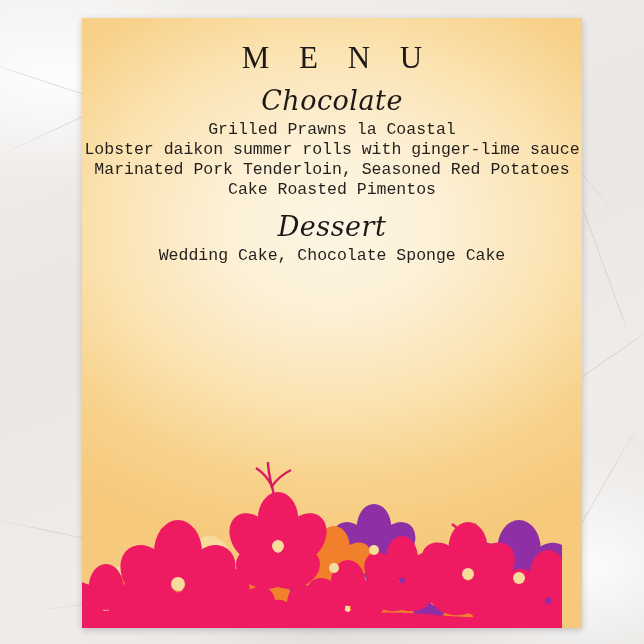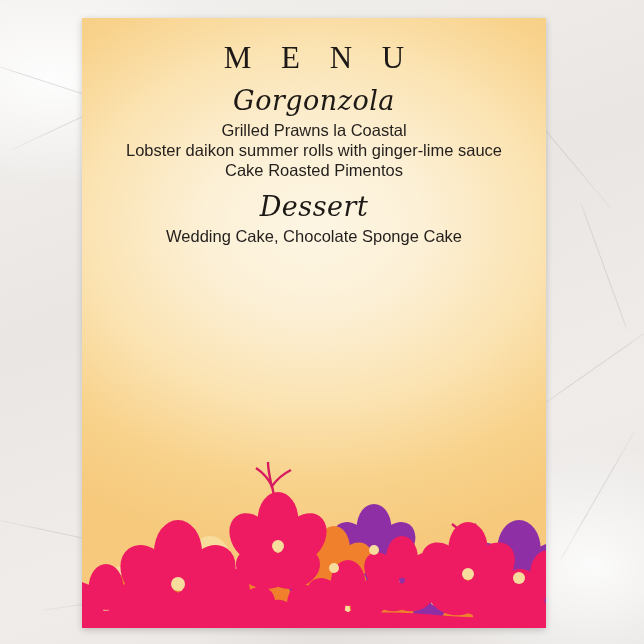--- a/index.html
+++ b/index.html
@@ -30,21 +30,21 @@
     transform-origin: left center;
     border-radius: 50%;
     filter: blur(0.6px);
   }
 
   
   #card {
     position: absolute;
     left: 82px;
     top: 18px;
-    width: 464px;
+    width: 500px;
     height: 610px;
     overflow: hidden;
     box-shadow: 0 2px 7px rgba(0,0,0,0.20);
     background:
       radial-gradient(ellipse 420px 330px at 50% 34%, #fdf6e4 0%, #fcf0d6 26%, #fbe3b2 54%, #f8d28b 78%, #f6c97c 100%);
   }
   #card-inner {
     position: absolute;
     inset: 0;
   }
@@ -76,21 +76,21 @@
     letter-spacing: 0.5px;
     color: #1d1916;
   }
   .course.first { margin-top: 9px; }
   .dish-list {
     margin: 0;
     padding: 0;
     list-style: none;
   }
   .dish {
-    font-family: Liberation Sans, sans-serif;
+    font-family: Liberation Mono, monospace;
     font-size: 16.5px;
     line-height: 20px;
     color: #231f1c;
   }
 
   
   #flower-band {
     position: absolute;
     left: 0;
     bottom: 0;
@@ -112,30 +112,31 @@
     <div class="vein" style="left: 580px; top: 200px; width: 140px; height: 0.8px; transform: rotate(70deg);"></div>
   </div>
 
 <div id="card">
   <div id="card-inner">
 
     <div id="menu-text">
       <h1 class="menu-title">M E N U</h1>
 
       <div>
-        <div class="course first">Gorgonzola</div>
+        <div class="course first">Chocolate</div>
         <ul class="dish-list">
           <li class="dish">Grilled Prawns la Coastal</li>
           <li class="dish">Lobster daikon summer rolls with ginger-lime sauce</li>
         </ul>
       </div>
 
 
       <div>
         <ul class="dish-list">
+          <li class="dish">Marinated Pork Tenderloin, Seasoned Red Potatoes</li>
           <li class="dish">Cake Roasted Pimentos</li>
         </ul>
       </div>
 
       <div>
         <div class="course">Dessert</div>
         <ul class="dish-list">
           <li class="dish">Wedding Cake, Chocolate Sponge Cake</li>
         </ul>
       </div>

